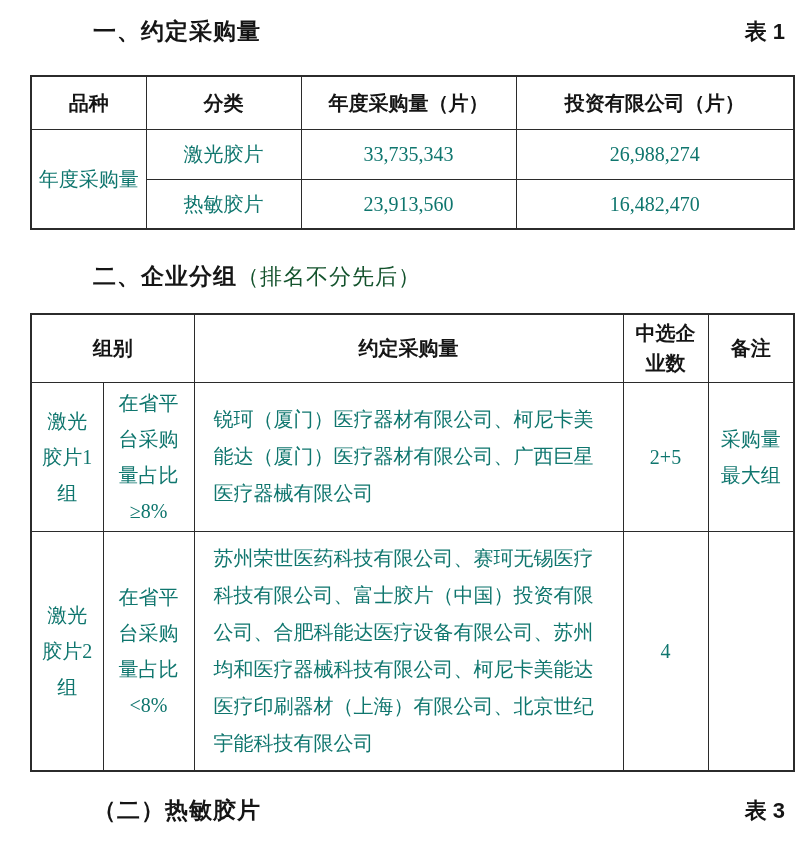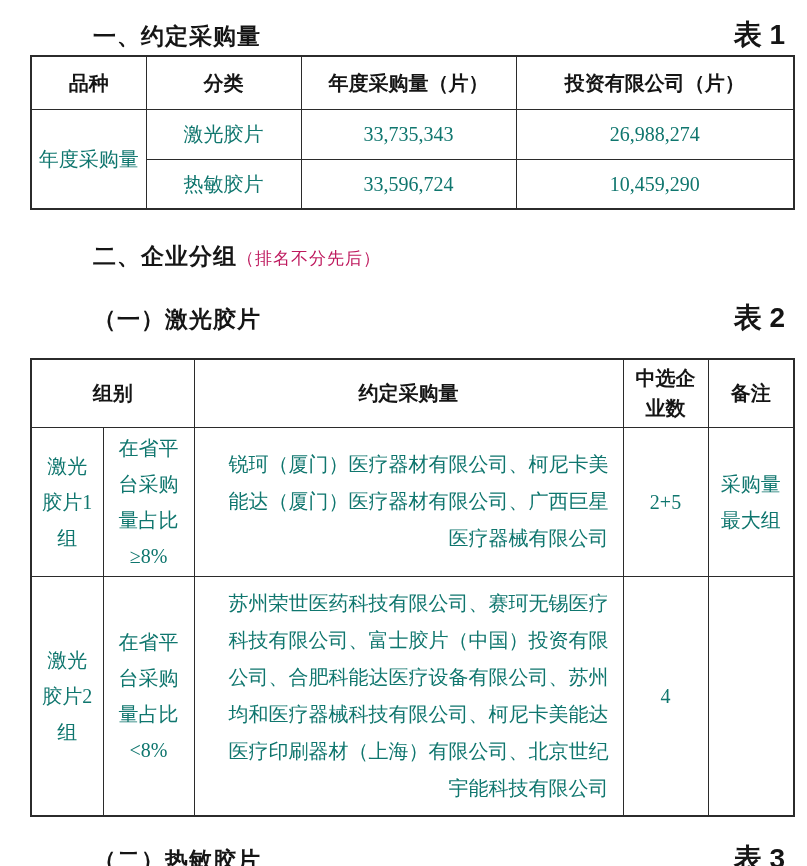--- a/index.html
+++ b/index.html
@@ -26,28 +26,28 @@
     font-family: "Liberation Sans", "DejaVu Sans", sans-serif;
     font-weight: bold;
     font-size: 23px;
     line-height: 30px;
     letter-spacing: 1px;
     color: #151515;
   }
   .h-note {
     font-family: "Liberation Serif", "DejaVu Serif", serif;
     font-weight: normal;
-    font-size: 17px;
-    color: #be185d;
+    font-size: 22px;
+    color: #14532d;
     letter-spacing: 1px;
   }
   .h-label {
     font-family: "Liberation Sans", "DejaVu Sans", sans-serif;
     font-weight: bold;
-    font-size: 28px;
+    font-size: 22px;
     color: #151515;
     padding-right: 8px;
     white-space: nowrap;
   }
   #heading-1 { padding-top: 16px; }
   #heading-2 { margin-top: 31px; }
   #heading-2-1 { margin-top: 28px; }
   #heading-2-2 { margin-top: 23px; }
 
   
@@ -69,33 +69,33 @@
     font-family: "Liberation Sans", "DejaVu Sans", sans-serif;
     font-weight: bold;
     color: #151515;
     line-height: 30px;
   }
   td {
     font-family: "Liberation Serif", "DejaVu Serif", serif;
     color: #0f766e;
     line-height: 34px;
   }
-  #table-1 { margin-top: 1px; }
+  #table-1 { margin-top: 28px; }
   #table-2 { margin-top: 21px; }
 
   .prewrap { white-space: pre-line; }
 
   #table-1 thead tr { height: 53px; }
   #table-1 tbody tr { height: 50px; }
 
   #table-2 thead tr { height: 68px; }
   #table-2 .row-group-1 { height: 147px; }
   #table-2 .row-group-2 { height: 225px; }
   #table-2 td.manufacturers {
-    text-align: right;
+    text-align: left;
     padding: 8px 14px 8px 19px;
     line-height: 37px;
     margin-top: 44px;
   }
   #table-2 td.group-cell, #table-2 td.criteria-cell, #table-2 td.remark-cell {
     line-height: 36px;
   }
 </style>
 </head>
 <body>
@@ -124,36 +124,32 @@
     </thead>
     <tbody>
       <tr>
         <td rowspan="2">年度采购量</td>
         <td>激光胶片</td>
         <td>33,735,343</td>
         <td>26,988,274</td>
       </tr>
       <tr>
         <td>热敏胶片</td>
-        <td>33,596,724</td>
-        <td>10,459,290</td>
+        <td>23,913,560</td>
+        <td>16,482,470</td>
       </tr>
     </tbody>
   </table>
 
   <div class="heading-row" id="heading-2">
     <div>
       <span class="h-main">二、企业分组</span><span class="h-note">（排名不分先后）</span>
     </div>
   </div>
 
-  <div class="heading-row" id="heading-2-1">
-    <div class="h-main">（一）激光胶片</div>
-    <div class="h-label">表 2</div>
-  </div>
 
   <table id="table-2">
     <colgroup>
       <col style="width:72px">
         <col style="width:91px">
         <col style="width:429px">
         <col style="width:85px">
         <col style="width:86px">
     </colgroup>
     <thead>

